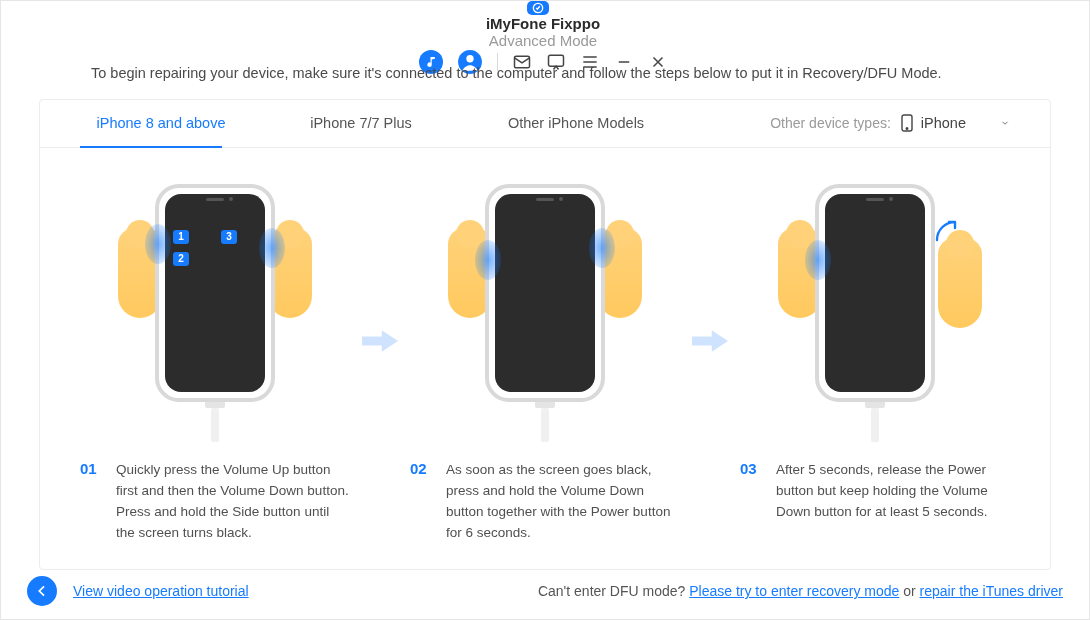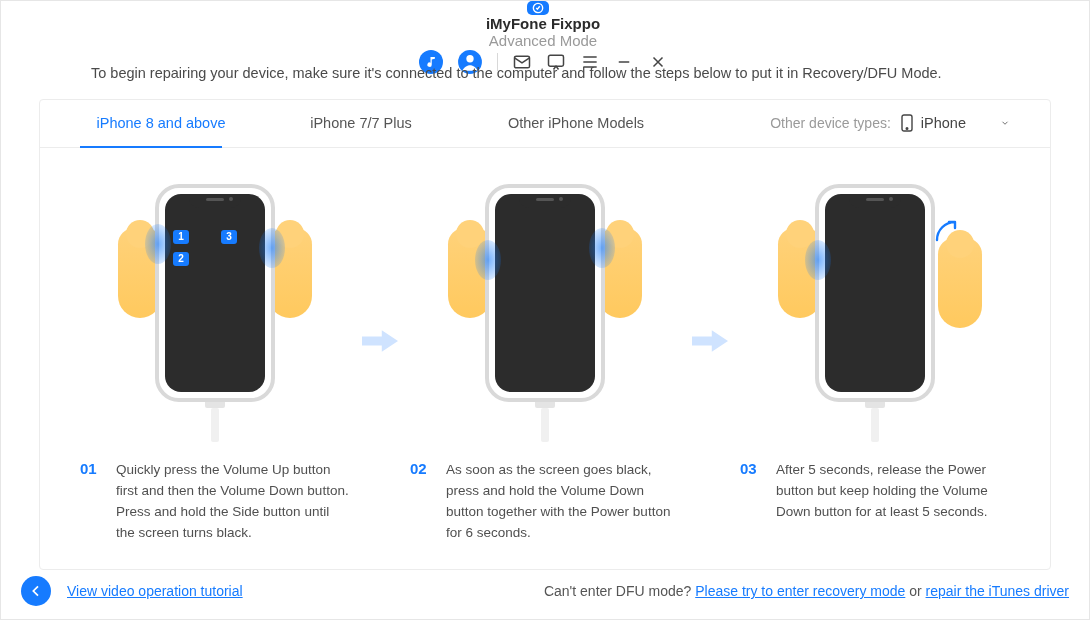--- a/index.html
+++ b/index.html
@@ -60,21 +60,21 @@
   .finger { position:absolute; width:44px; height:90px; background:linear-gradient(#ffd27a,#ffc95e); border-radius:22px 22px 30px 30px; }
   .finger::after{ content:""; position:absolute; top:-8px; left:50%; transform:translateX(-50%); width:28px; height:28px; border-radius:50%; background:#ffd27a; }
   .thumbpad { position:absolute; width:26px; height:40px; border-radius:50%; background:radial-gradient(rgba(22,123,255,.6),rgba(22,123,255,0)); }
 
   .badge { position:absolute; font-size:10px; font-weight:700; color:#fff; background:#167bff; width:16px; height:14px; border-radius:3px; display:flex; align-items:center; justify-content:center; }
   .badge::before{ content:""; position:absolute; left:-5px; top:2px; border:5px solid transparent; border-right-color:#167bff; }
 
   .rel-arrow { position:absolute; }
 
   
-  .footer { position:absolute; bottom:0; left:0; right:0; height:56px; display:flex; align-items:center; padding:0 20px; font-size:14px; }
+  .footer { position:absolute; bottom:0; left:0; right:0; height:56px; display:flex; align-items:center; padding:0 26px; font-size:14px; }
   .back-btn { width:30px; height:30px; border-radius:50%; background:#167bff; display:flex; align-items:center; justify-content:center; margin-right:16px; cursor:pointer; }
   .back-btn svg{ width:16px; height:16px; }
   .link { color:#167bff; text-decoration:underline; cursor:pointer; }
   .footer-right { margin-left:auto; color:#555; }
 </style>
 </head>
 <body>
 
 <div class="titlebar">
   <div class="app-logo">

